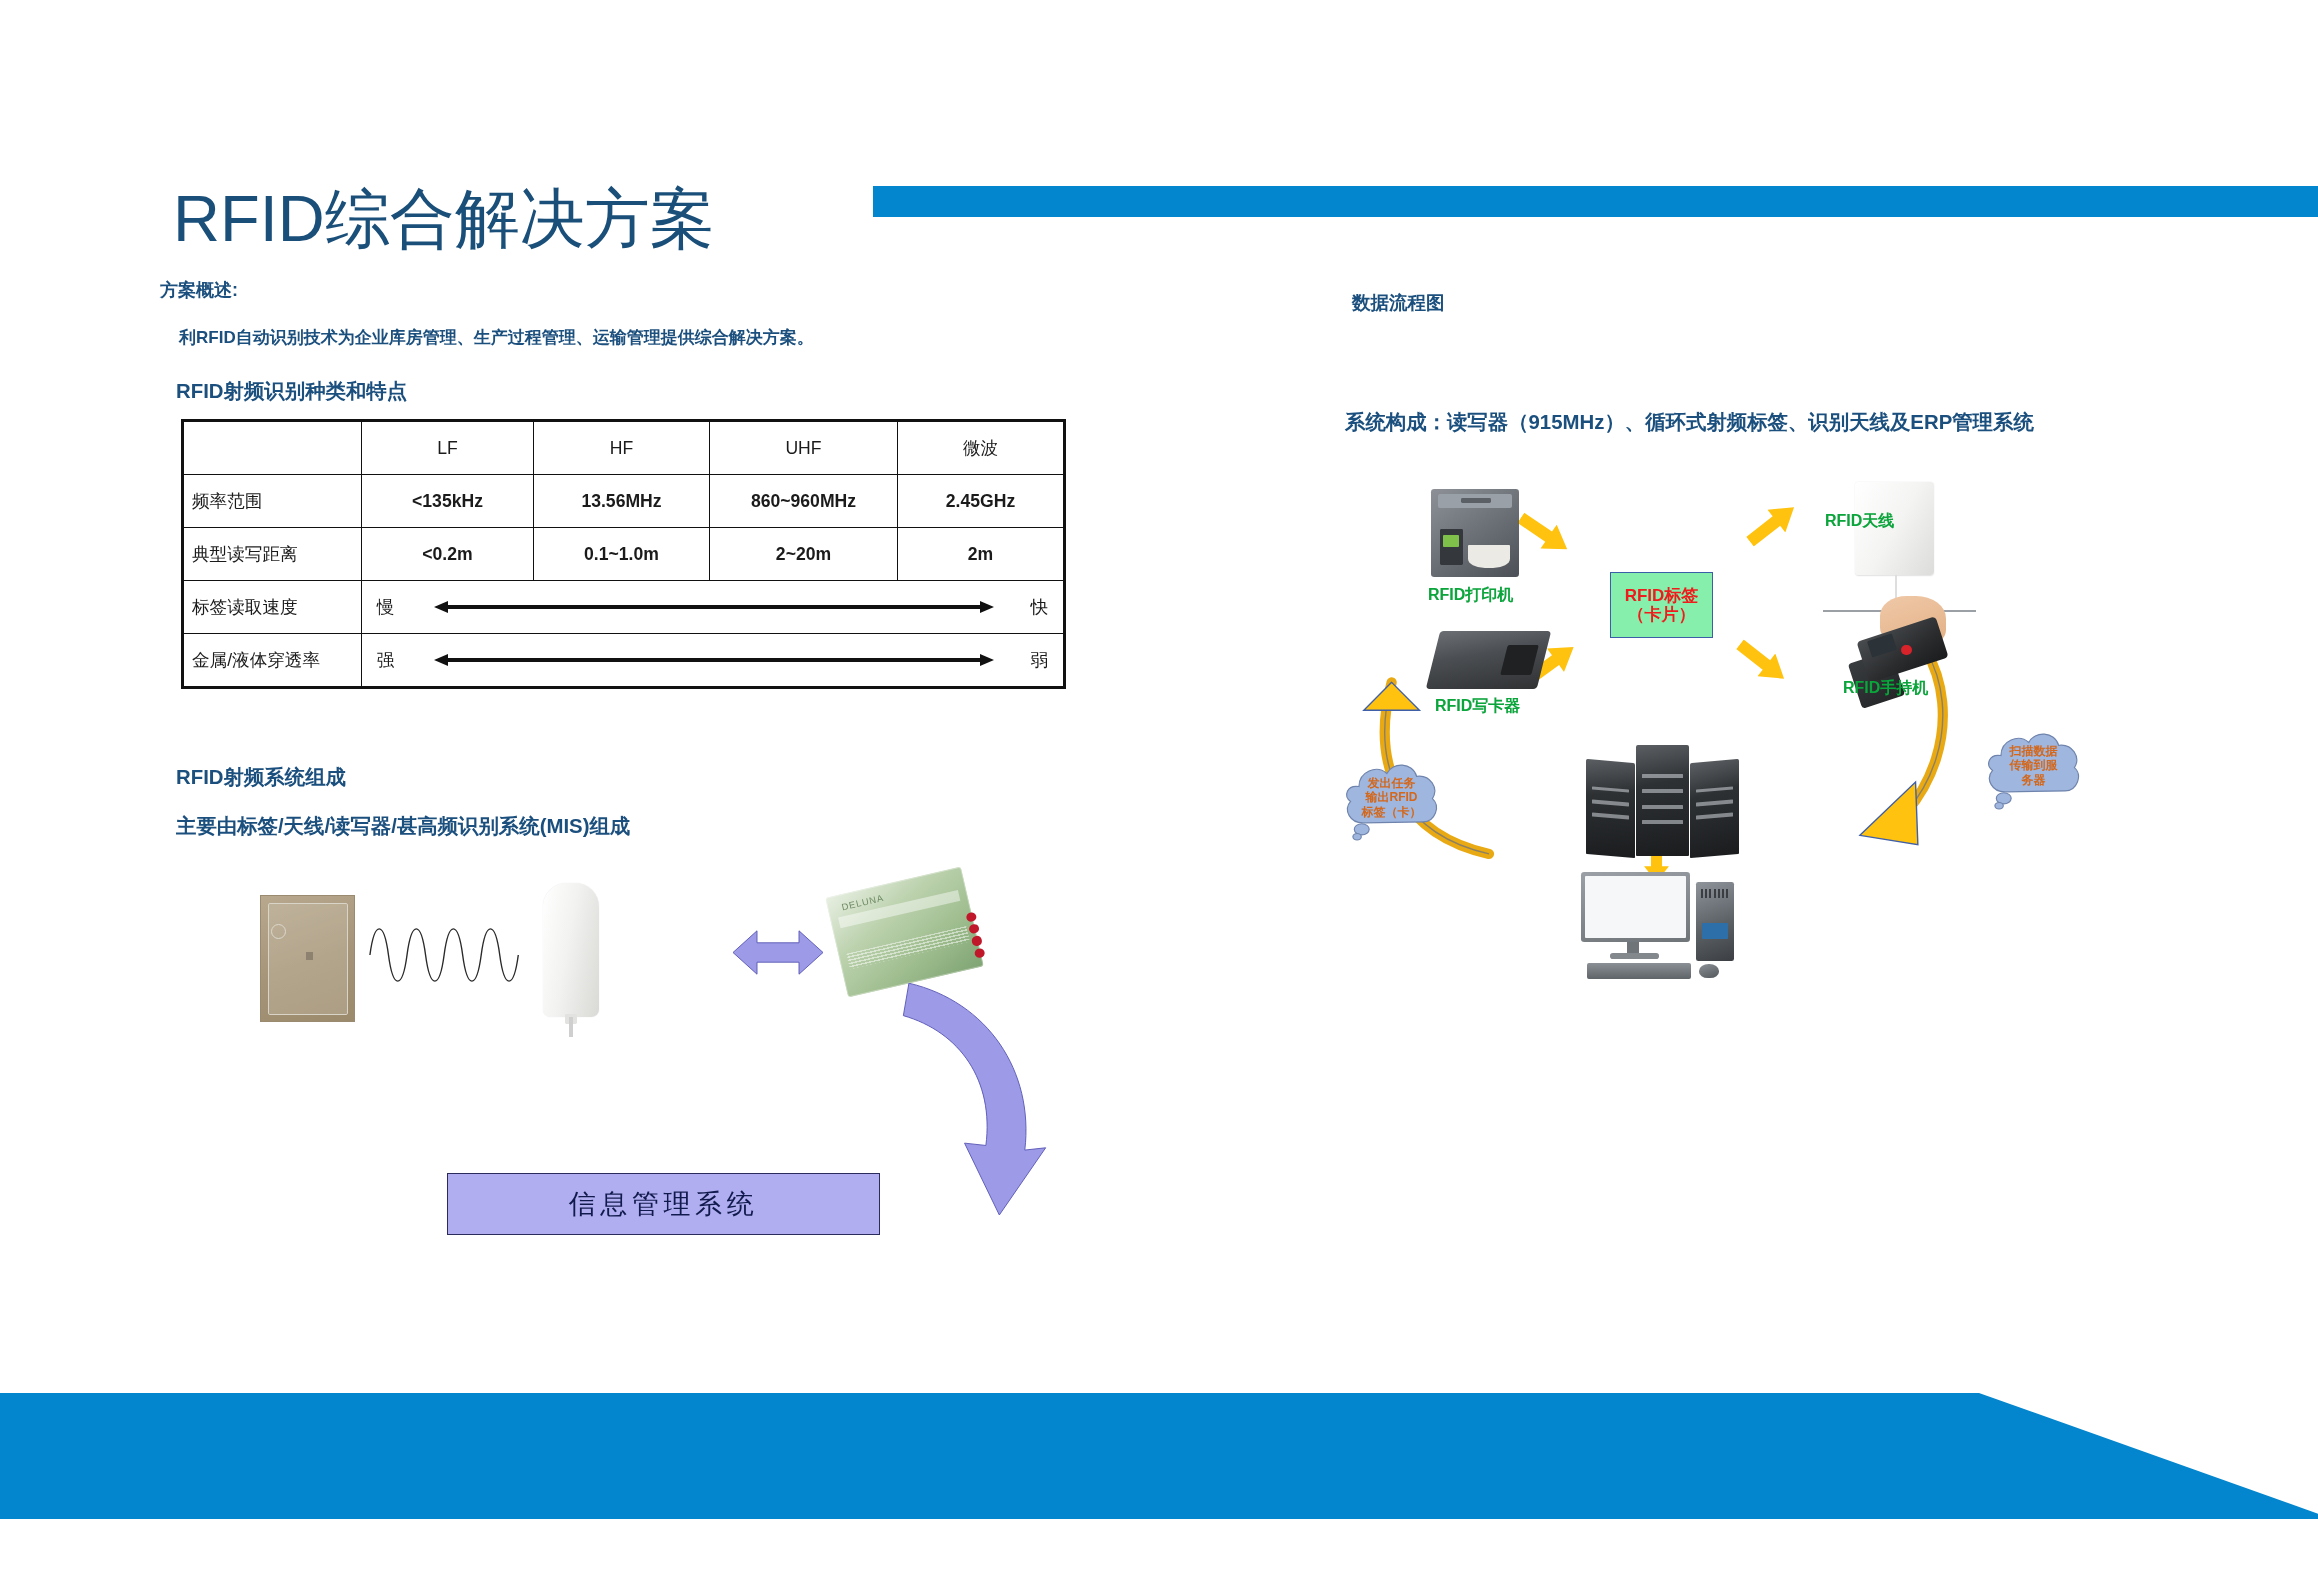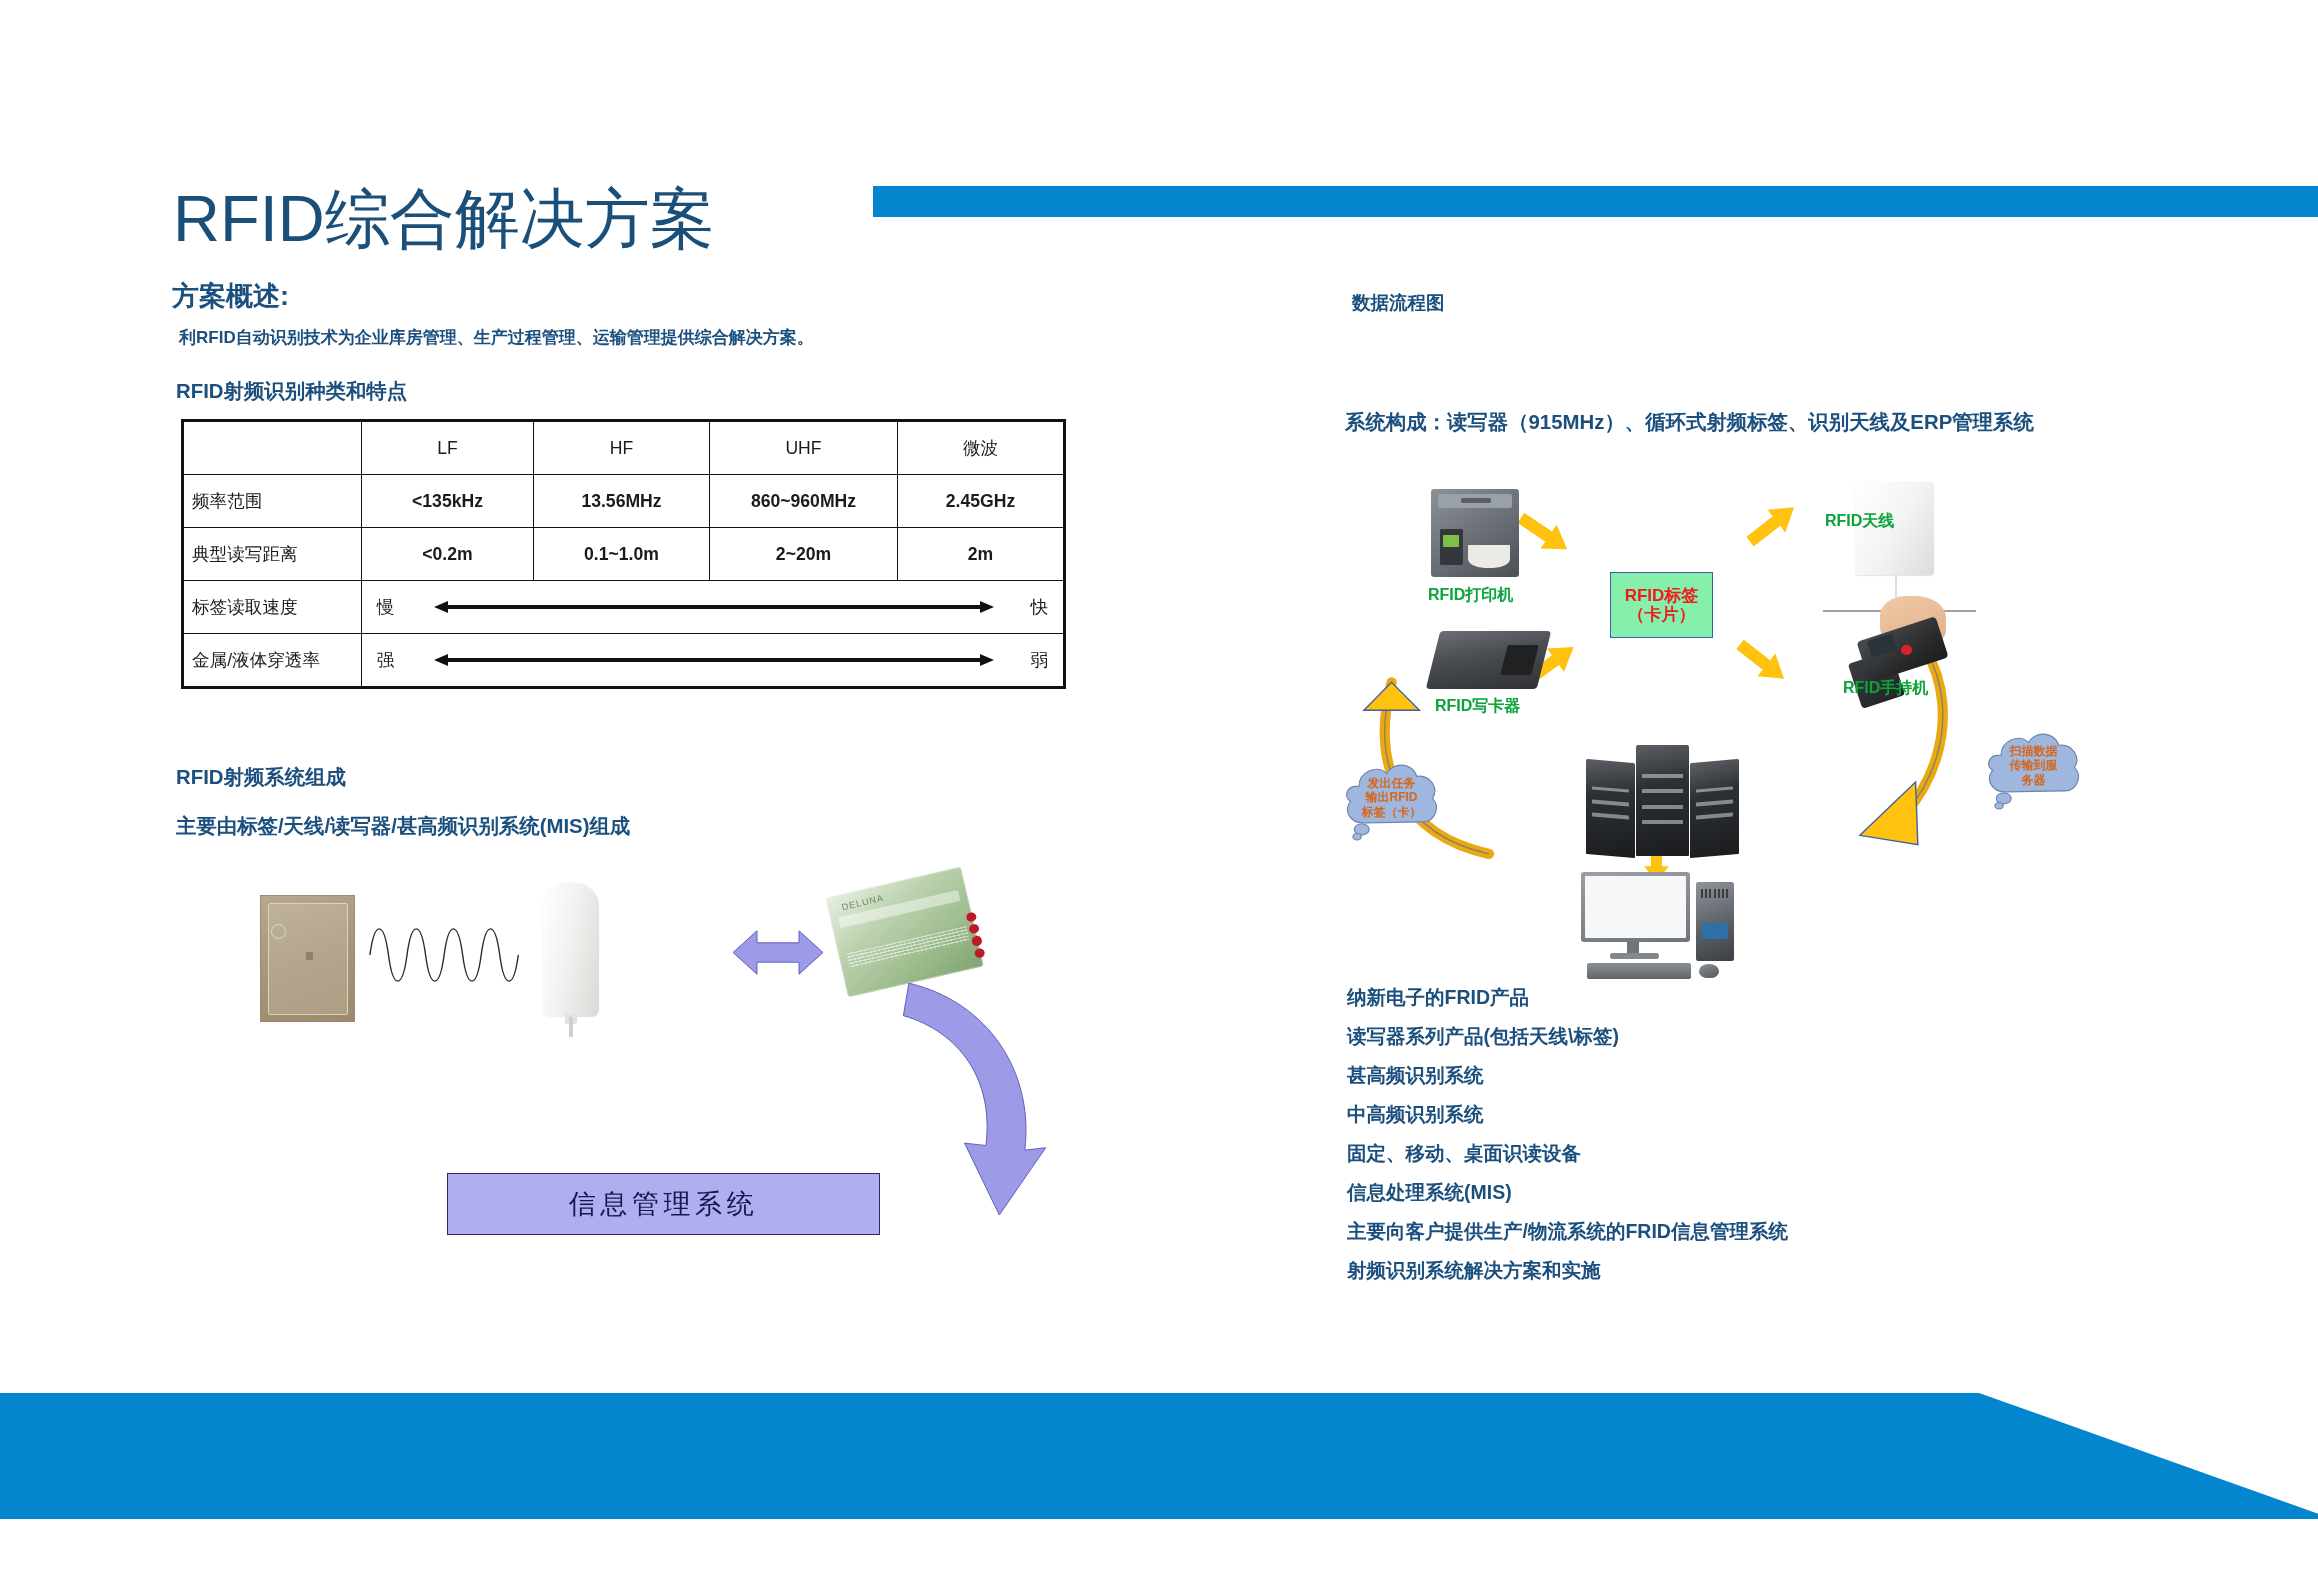--- a/index.html
+++ b/index.html
@@ -10,21 +10,21 @@
   
   .top-bar{position:absolute;left:873px;top:186px;width:1460px;height:31px;background:#0386ce;}
   .bottom-banner{position:absolute;left:0;top:1393px;width:2333px;height:126px;background:#0386ce;
     clip-path:polygon(0 0,1979px 0,2333px 126px,0 126px);}
   
   .title{position:absolute;left:173px;top:185px;font-size:65px;line-height:1.05;
      color:#1a4f7a;font-family:"Liberation Serif","DejaVu Serif",serif;letter-spacing:0px;white-space:nowrap;}
   .title .en{font-family:"Liberation Sans","DejaVu Sans",sans-serif;font-weight:400;}
   
   .btxt{position:absolute;color:#1b4f7e;font-weight:700;white-space:nowrap;}
-  .ov-label{left:172px;top:278px;font-size:27px;}
+  .ov-label{left:160px;top:278px;font-size:18px;}
   .ov-body {left:179px;top:326px;font-size:17px;}
   .ov-kinds{left:176px;top:377px;font-size:20.4px;}
   .sys-comp{left:176px;top:763px;font-size:20.4px;}
   .sys-comp2{left:176px;top:812px;font-size:20.4px;}
   .dfd-title{left:1352px;top:290px;font-size:18.5px;font-weight:700;}
   .sys-cons {left:1345px;top:408px;font-size:20.4px;}
   
   table.freq{position:absolute;left:181px;top:419px;width:881px;border-collapse:collapse;
      table-layout:fixed;background:#fff;}
   table.freq td{border:0.9px solid #111;height:52px;padding:0 6.5px;text-align:center;
@@ -388,27 +388,15 @@
       <ellipse cx="66" cy="162" rx="16" ry="12" fill="#9fb6de" stroke="#6f84ad" stroke-width="2.5"></ellipse>
       <ellipse cx="56" cy="178" rx="9" ry="7" fill="#9fb6de" stroke="#6f84ad" stroke-width="2.5"></ellipse>
     </svg>
     <div class="txt" style="top:46%;">
       <div>扫描数据</div>
       <div>传输到服</div>
       <div>务器</div>
     </div>
   </div>
 
-  <div class="blist">
-    <ul>
-      <li class="lvl1">纳新电子的FRID产品</li>
-      <li class="lvl2">读写器系列产品(包括天线\标签)</li>
-      <li class="lvl3">甚高频识别系统</li>
-      <li class="lvl3">中高频识别系统</li>
-      <li class="lvl3">固定、移动、桌面识读设备</li>
-      <li class="lvl2">信息处理系统(MIS)</li>
-      <li class="lvl3">主要向客户提供生产/物流系统的FRID信息管理系统</li>
-      <li class="lvl1">射频识别系统解决方案和实施</li>
-    </ul>
-  </div>
 
 </div>
 
 
 </body></html>

